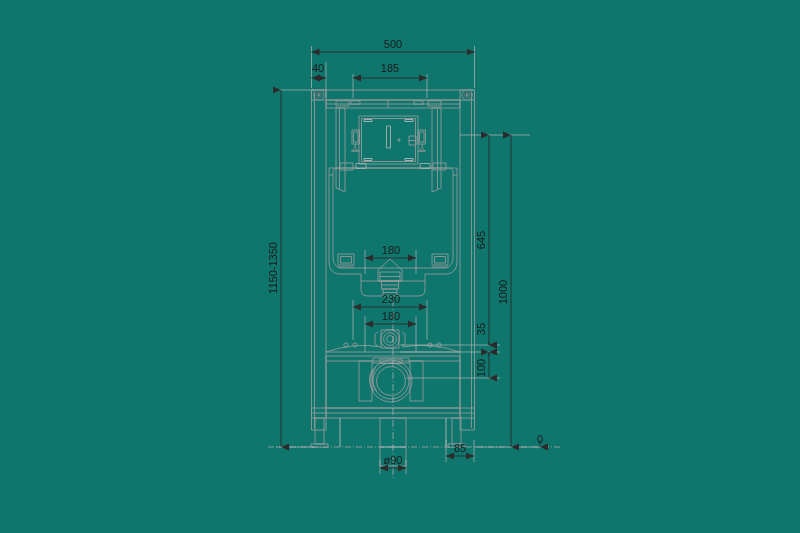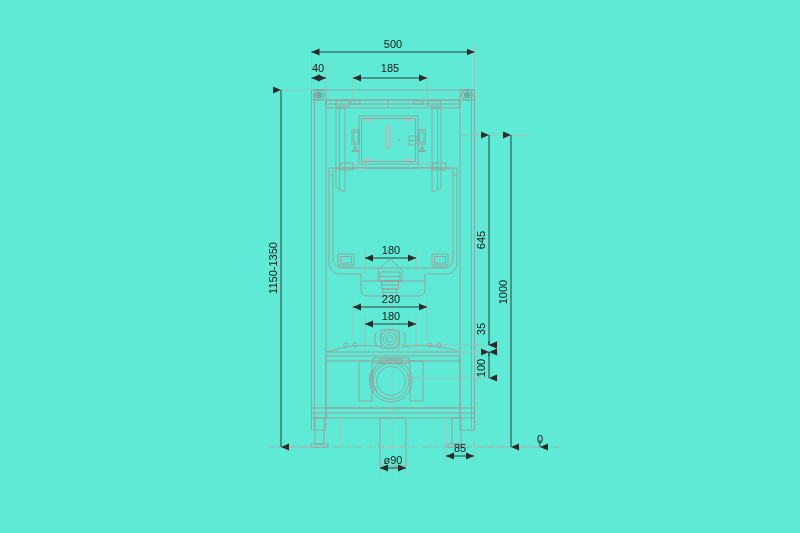--- a/index.html
+++ b/index.html
@@ -1,17 +1,17 @@
 <!DOCTYPE html>
 <html><head>
 <meta charset="utf-8">
 <style>
   html,body{margin:0;padding:0;background:#ffffff;}
   body{width:800px;height:533px;font-family:"Liberation Sans",sans-serif;overflow:hidden;}
-  #stage{position:relative;width:800px;height:533px;background:#5eead4;}
+  #stage{position:relative;width:800px;height:533px;background:#0f766e;}
   svg.drawing{position:absolute;left:0;top:0;width:800px;height:533px;}
   .dimtext{font-family:"Liberation Sans",sans-serif;font-size:11px;fill:#1a1a1a;}
   .dimtext-v{font-family:"Liberation Sans",sans-serif;font-size:11px;fill:#1a1a1a;}
 </style>
 </head>
 <body>
 
 <div id="stage">
 
   <svg class="drawing" viewBox="0 0 800 533">

